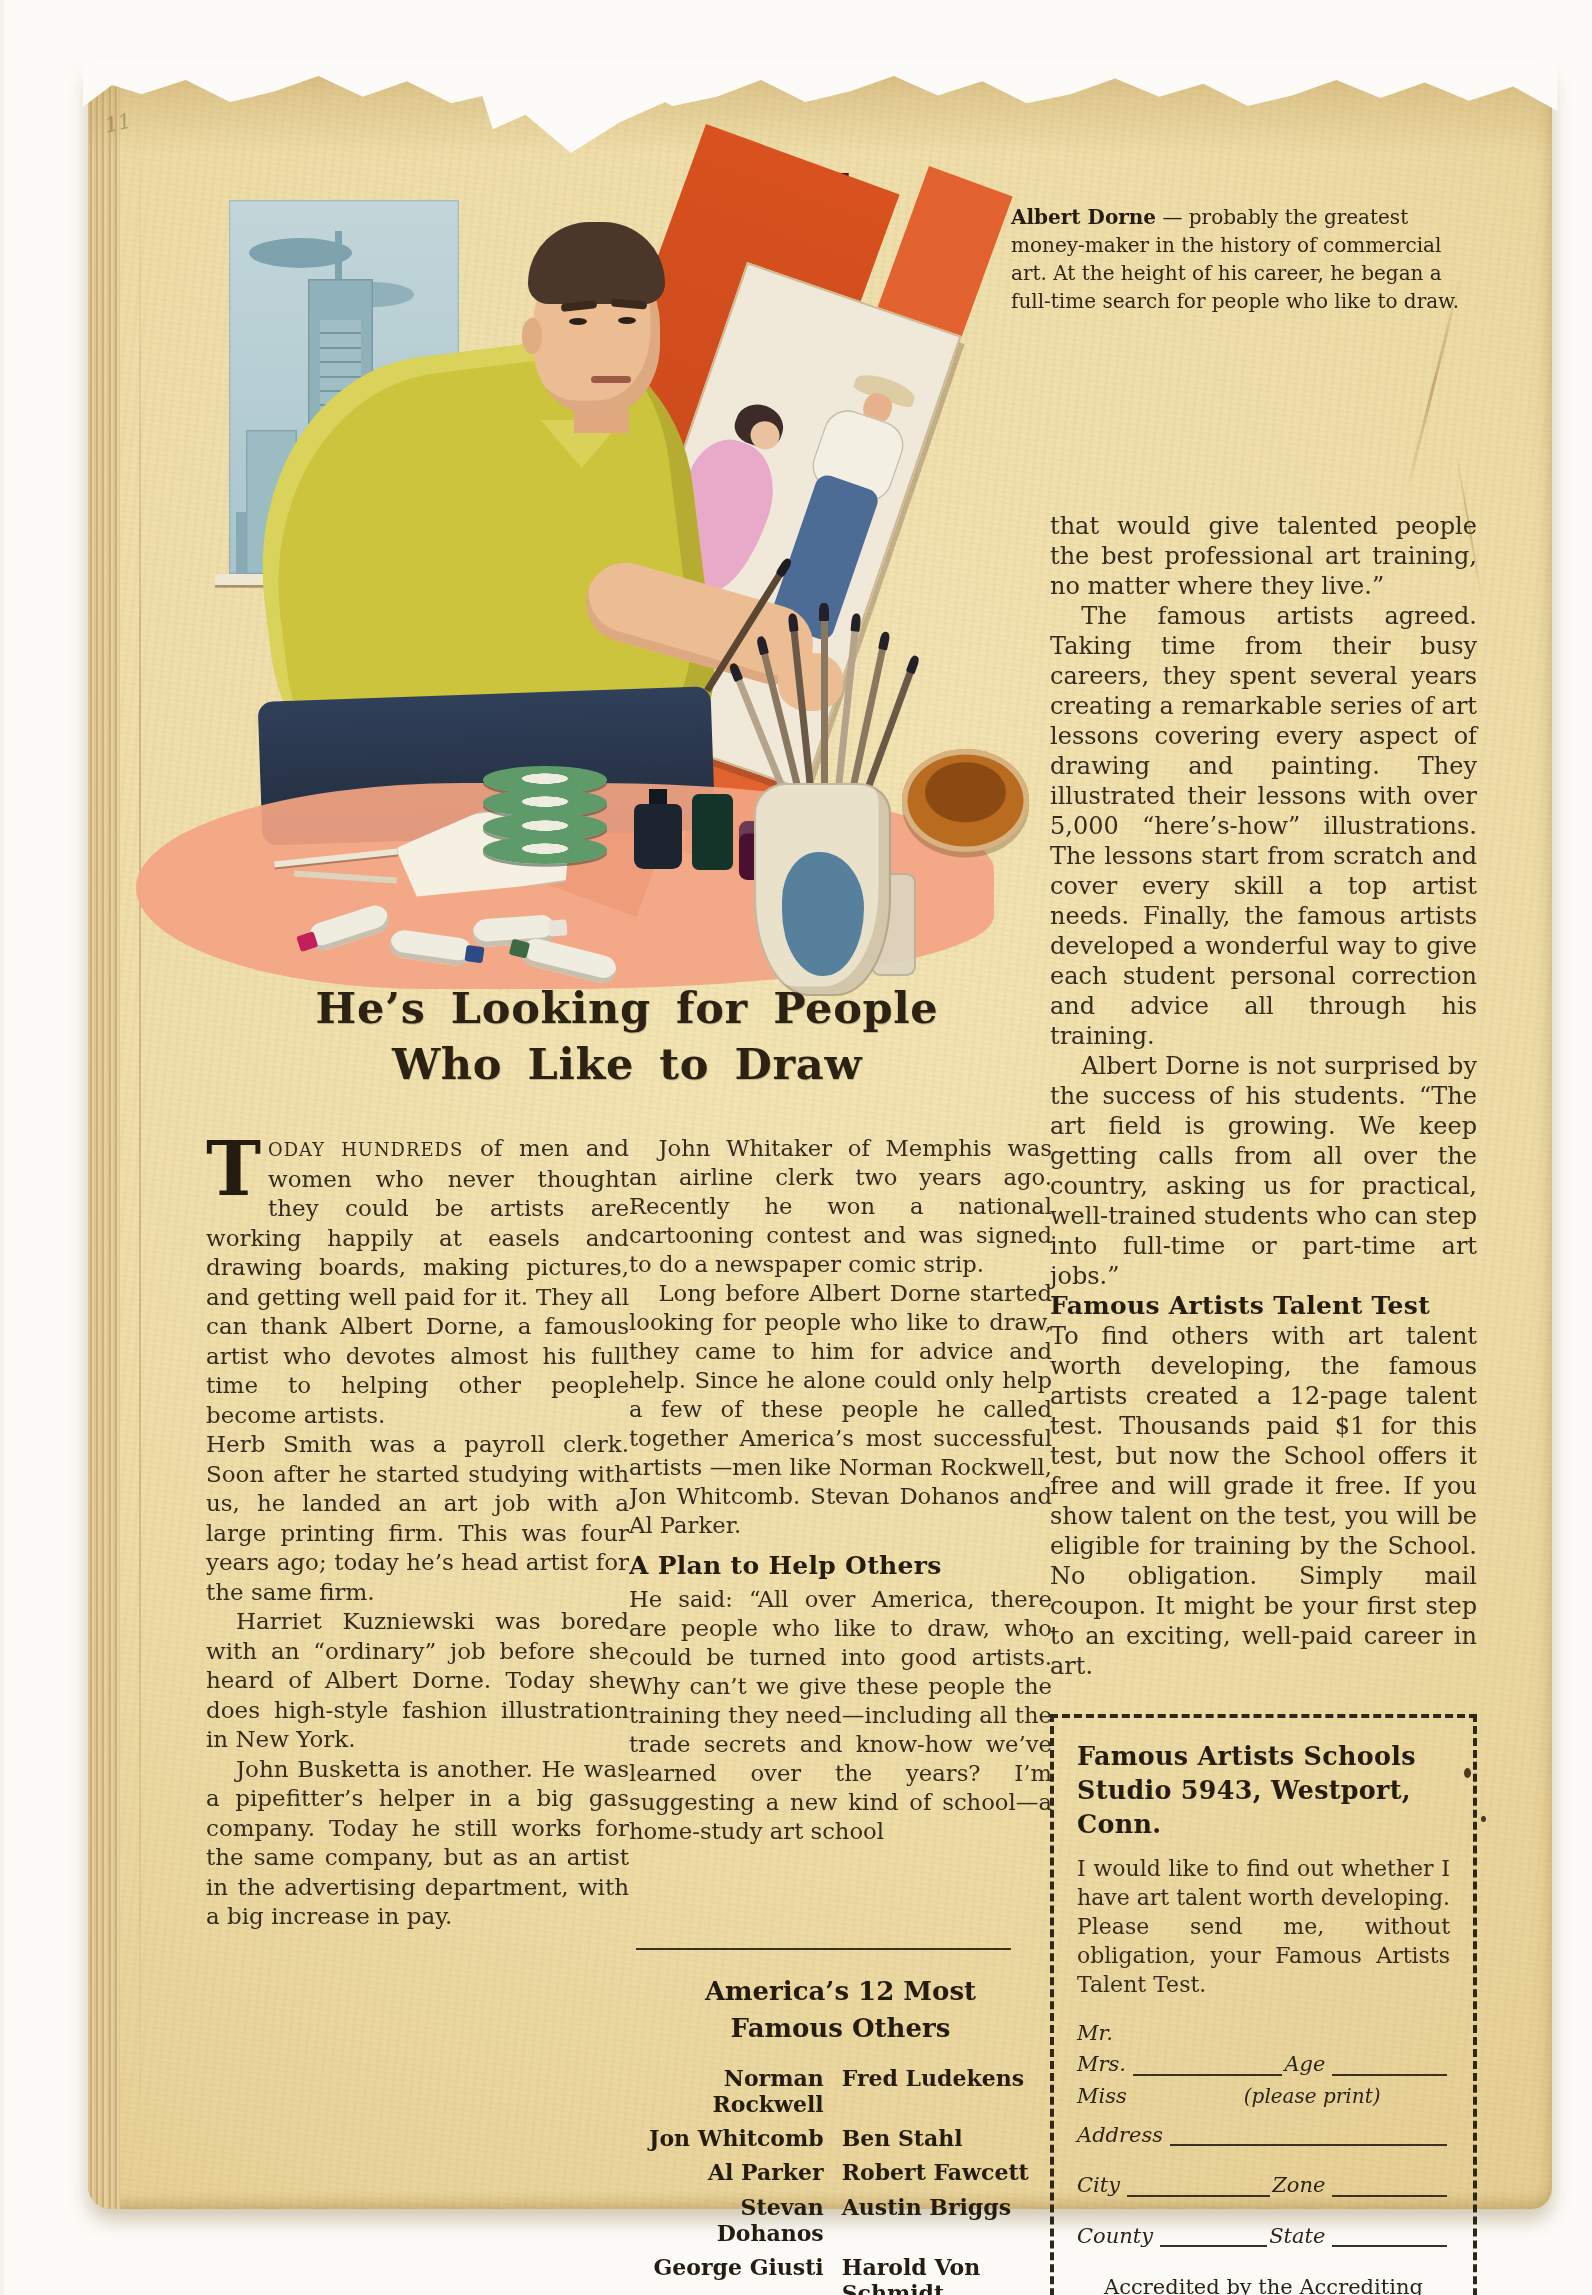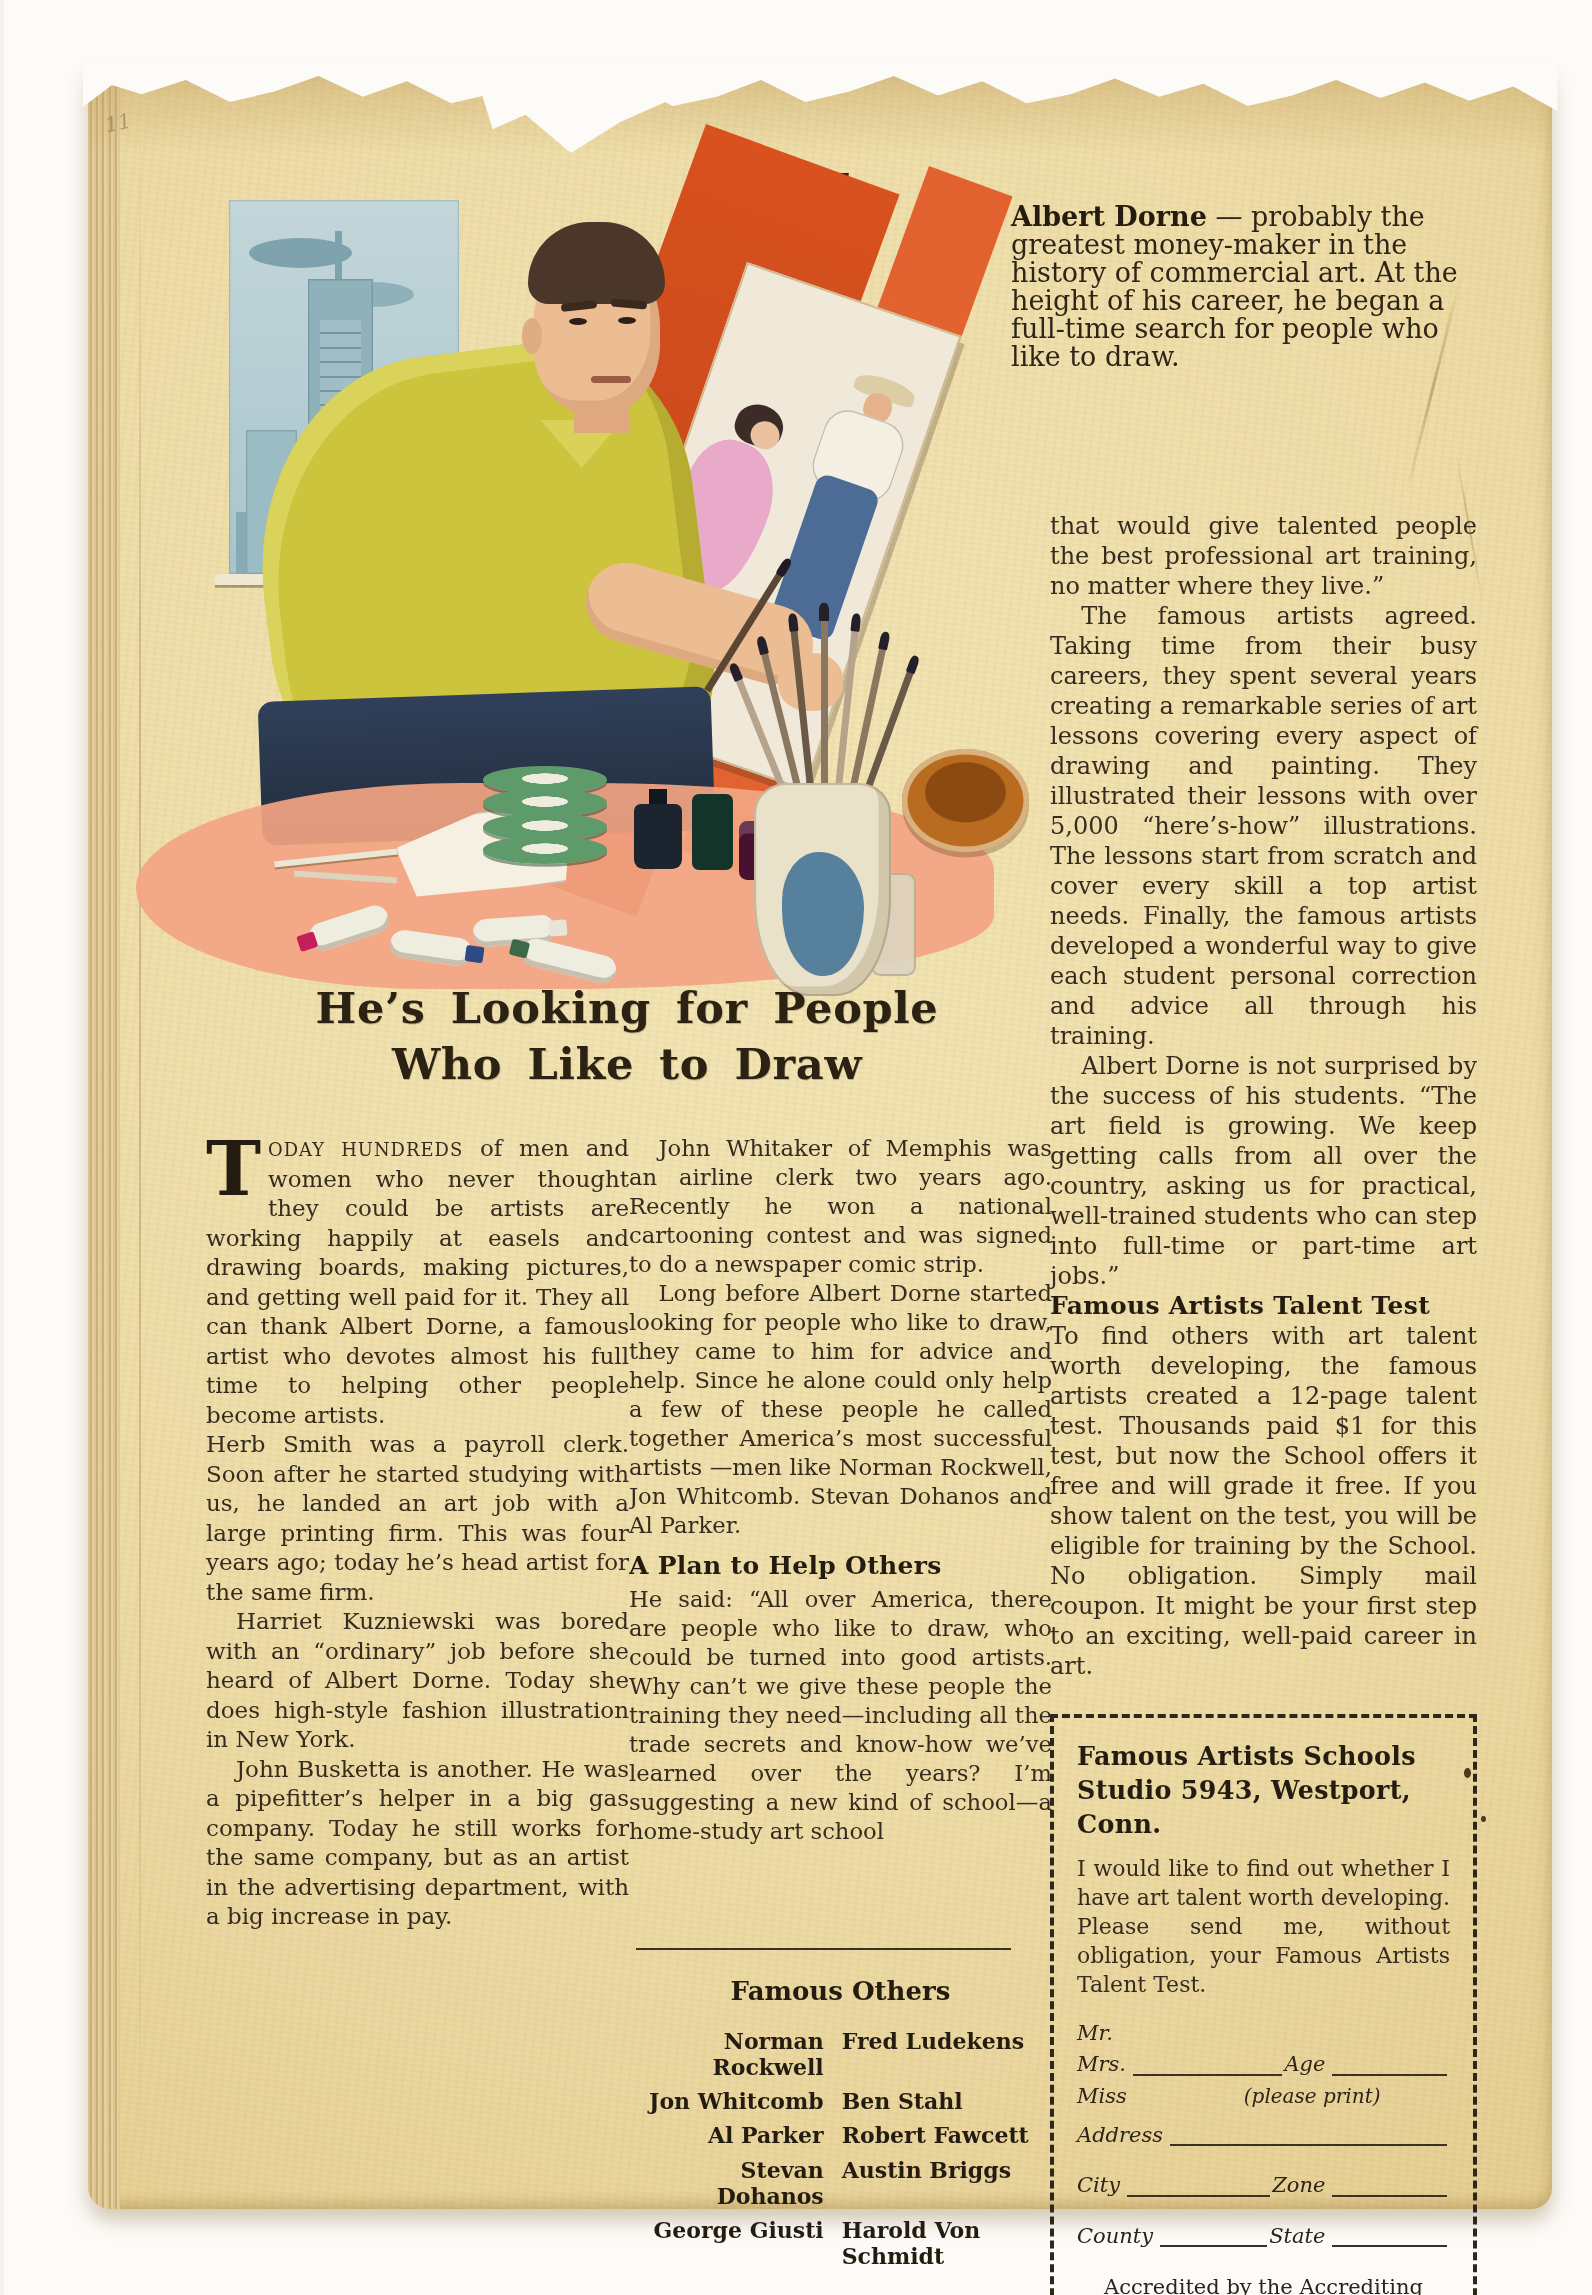--- a/index.html
+++ b/index.html
@@ -135,21 +135,21 @@
   .brush-4 { left:741px; top:484px; height:165px; transform:rotate(6deg); background:#b5a38c; }
   .brush-5 { left:762px; top:501px; height:148px; transform:rotate(12deg); }
   .brush-6 { left:783px; top:522px; height:130px; transform:rotate(20deg); background:#6a5946; }
   .brush-7 { left:656px; top:529px; height:124px; transform:rotate(-22deg); background:#b5a38c; }
   .bowl { left:800px; top:604px; width:127px; height:103px; border-radius:50%;
     background:radial-gradient(60% 55% at 50% 42%, #8a4a12 0 52%, #b96c20 54%); box-shadow:inset 0 0 0 5.5px rgba(230,210,170,.7), 0 5.5px 0 rgba(90,60,20,.3); }
   .bottle { left:769px; top:728px; width:45px; height:103px; background:#ddd5c2; border-radius:9.6px; opacity:.9; box-shadow:inset 0 0 0 2.1px rgba(110,90,60,.3); }
 
   
   .content { position:absolute; inset:0; z-index:3; color:#352b1e; }
-  .caption { position:absolute; left:923px; top:137px; width:467px; font-size:27px; line-height:28px; color:#2e2417; }
+  .caption { position:absolute; left:923px; top:137px; width:467px; font-size:20px; line-height:28px; color:#2e2417; }
   .caption b { color:#241c10; }
   .headline { position:absolute; left:117px; top:914px; width:844px; text-align:center;
     font-weight:bold; font-size:43px; line-height:56px; letter-spacing:0.7px; word-spacing:9.6px; color:#2b2214;
     text-shadow:0.7px 0.7px 0 rgba(60,40,10,.25); }
   .col { position:absolute; text-align:justify; }
   .col-left  { left:118px; top:1068px; width:423px; font-size:23px; line-height:29.5px; }
   .col-mid   { left:541px; top:1068px; width:423px; font-size:22.7px; line-height:29px; max-height:810px; overflow:hidden; }
   .col-right { left:962px; top:445px;  width:427px; font-size:24px; line-height:30px; }
   .para { margin:0; text-indent:1.3em; }
   .para.flush { text-indent:0; }
@@ -280,20 +280,21 @@
     <div class="col col-mid">
       <p class="para">John Whitaker of Memphis was an airline clerk two years ago. Recently he won a national cartooning contest and was signed to do a newspaper comic strip.</p>
       <p class="para">Long before Albert Dorne started looking for people who like to draw, they came to him for advice and help. Since he alone could only help a few of these people he called together America’s most successful artists —men like Norman Rockwell, Jon Whitcomb. Stevan Dohanos and Al Parker.</p>
       <div class="col-heading">A Plan to Help Others</div>
       <p class="para flush">He said: “All over America, there are people who like to draw, who could be turned into good artists. Why can’t we give these people the training they need—including all the trade secrets and know-how we’ve learned over the years? I’m suggesting a new kind of school—a home-study art school</p>
     </div>
 
     <div class="artists-block">
       <hr class="divider">
       <div class="artists-heading">
+        <div>America’s 12 Most</div>
         <div>Famous Others</div>
       </div>
       <div class="artists-grid">
         <div class="l">Norman Rockwell</div>
         <div class="r">Fred Ludekens</div>
         <div class="l">Jon Whitcomb</div>
         <div class="r">Ben Stahl</div>
         <div class="l">Al Parker</div>
         <div class="r">Robert Fawcett</div>
         <div class="l">Stevan Dohanos</div>

